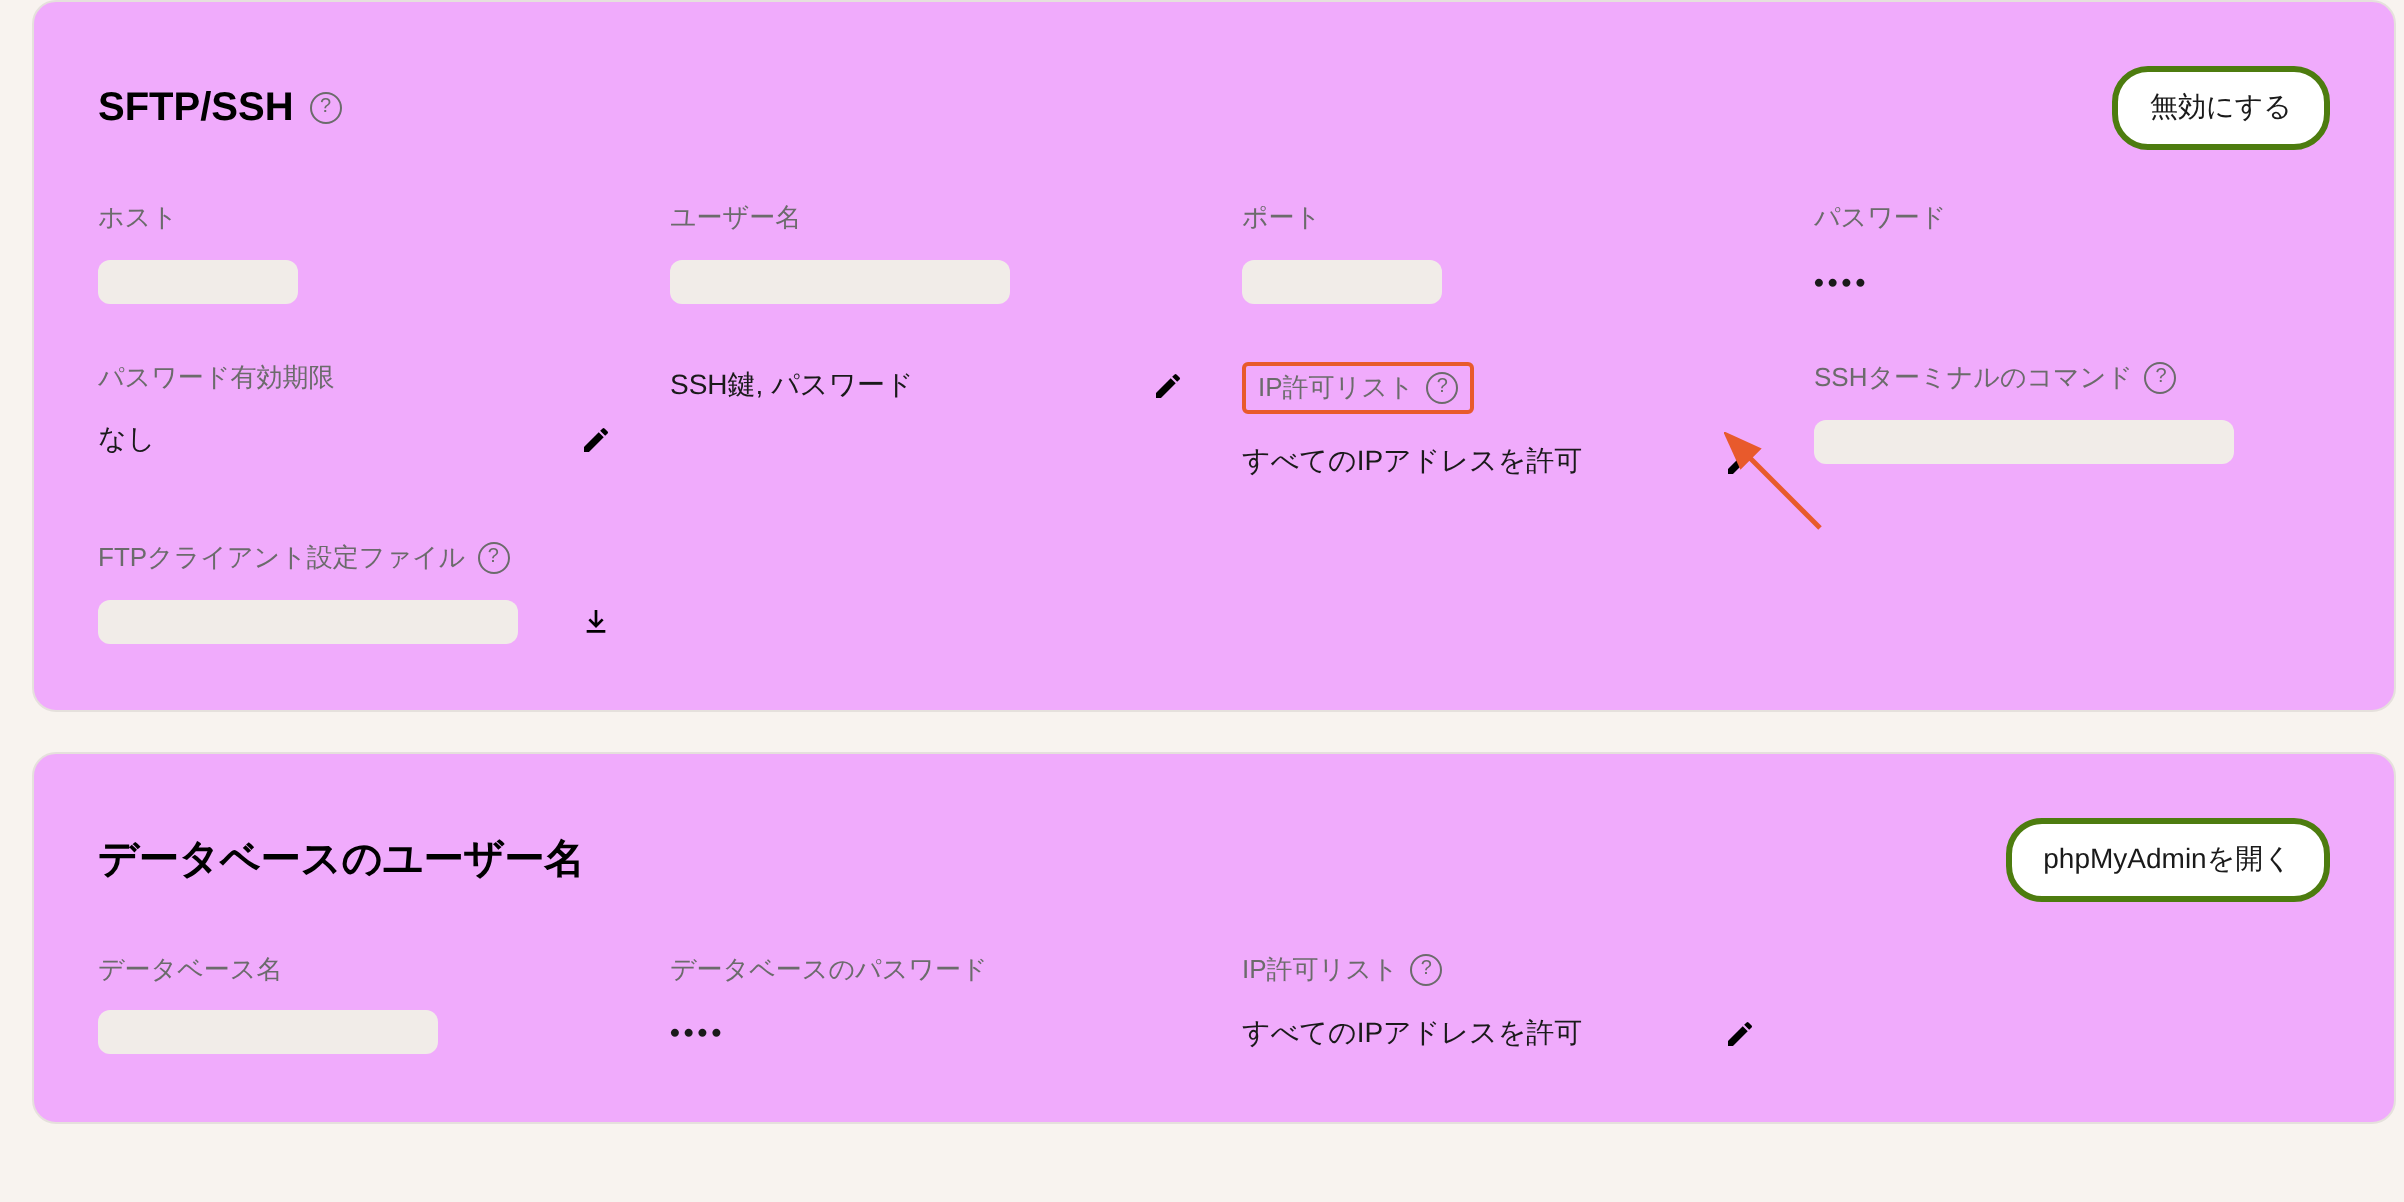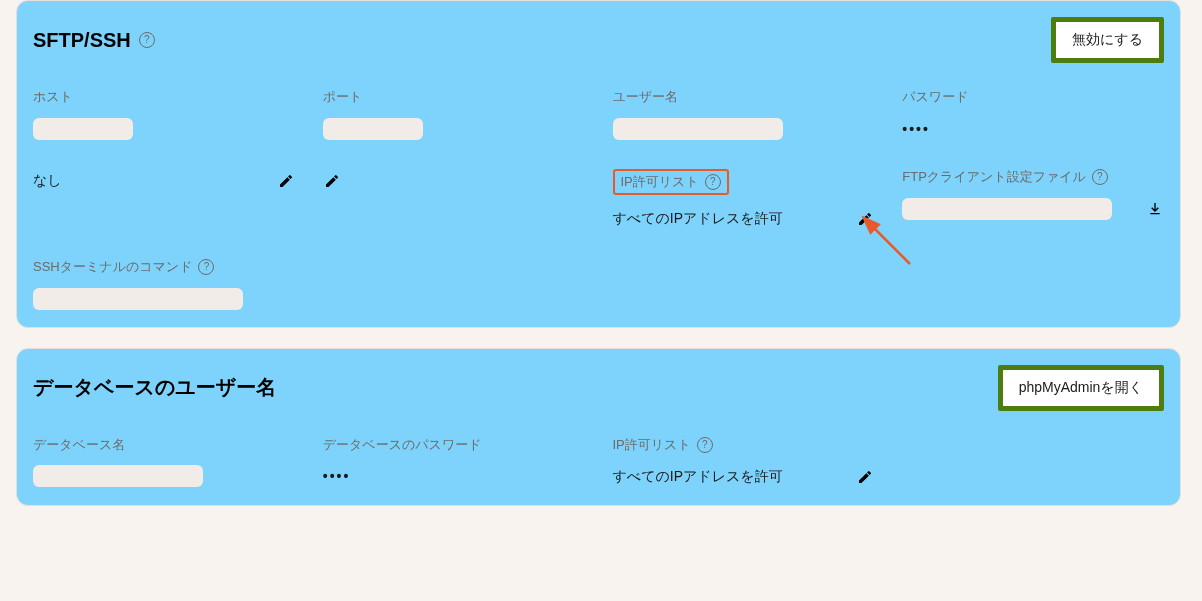--- a/index.html
+++ b/index.html
@@ -5,25 +5,25 @@
     * { margin: 0; padding: 0; box-sizing: border-box; }
     body {
       background: #f8f3ef;
       font-family: -apple-system, BlinkMacSystemFont, "Segoe UI", "Hiragino Sans", "Hiragino Kaku Gothic ProN", Meiryo, sans-serif;
       padding: 0;
       width: 1202px;
       font-size: 14px;
       color: #1a1a1a;
     }
     .card {
-      background: #7dd3fc;
+      background: #f0abfc;
       border: 1px solid #e5e0dc;
       border-radius: 12px;
-      padding: 16px;
-      margin: 0 21px 20px 16px;
+      padding: 32px;
+      margin: 0 4px 20px 16px;
     }
     .card:first-of-type { margin-top: 0; }
     .card-header {
       display: flex;
       justify-content: space-between;
       align-items: center;
       margin-bottom: 26px;
     }
     .card-title {
       font-size: 20px;
@@ -42,22 +42,22 @@
       border: 1.5px solid #6b6b6b;
       border-radius: 50%;
       font-size: 10px;
       color: #6b6b6b;
       font-weight: normal;
       line-height: 1;
     }
     .help-icon::before { content: "?"; }
     .btn {
       background: #fff;
-      border: 5px solid #4d7c0f;
-      border-radius: 2px;
+      border: 3px solid #4d7c0f;
+      border-radius: 18px;
       padding: 9px 16px;
       font-size: 14px;
       cursor: pointer;
       font-family: inherit;
       color: #1a1a1a;
     }
     .grid {
       display: grid;
       grid-template-columns: repeat(4, 1fr);
       column-gap: 30px;
@@ -128,50 +128,52 @@
 
   <div class="grid">
 
     <div class="field">
       <div class="field-label">ホスト</div>
       <div class="field-value">
           <div class="redacted short"></div>
         </div>
     </div>
     <div class="field">
+      <div class="field-label">ユーザー名</div>
+      <div class="field-value">
+          <div class="redacted med"></div>
+        </div>
+    </div>
+    <div class="field">
       <div class="field-label">ポート</div>
       <div class="field-value">
           <div class="redacted short"></div>
         </div>
     </div>
     <div class="field">
-      <div class="field-label">ユーザー名</div>
-      <div class="field-value">
-          <div class="redacted med"></div>
-        </div>
-    </div>
-    <div class="field">
       <div class="field-label">パスワード</div>
       <div class="field-value">
           <span class="dots text">••••</span>
         </div>
     </div>
 
     <div class="field">
+      <div class="field-label">パスワード有効期限</div>
       <div class="field-value">
         <span class="text">なし</span>
         <span class="edit-icon">
           <svg viewBox="0 0 24 24" width="16" height="16" fill="#000">
               <path d="M3 17.25V21h3.75L17.81 9.94l-3.75-3.75L3 17.25zM20.71 7.04a1 1 0 0 0 0-1.41l-2.34-2.34a1 1 0 0 0-1.41 0l-1.83 1.83 3.75 3.75 1.83-1.83z"></path>
             </svg>
         </span>
       </div>
     </div>
     <div class="field">
       <div class="field-value">
+        <span class="text">SSH鍵, パスワード</span>
         <span class="edit-icon">
           <svg viewBox="0 0 24 24" width="16" height="16" fill="#000">
               <path d="M3 17.25V21h3.75L17.81 9.94l-3.75-3.75L3 17.25zM20.71 7.04a1 1 0 0 0 0-1.41l-2.34-2.34a1 1 0 0 0-1.41 0l-1.83 1.83 3.75 3.75 1.83-1.83z"></path>
             </svg>
         </span>
       </div>
     </div>
     <div class="field">
       <div class="field-label highlighted">
         <span>IP許可リスト</span>
@@ -179,43 +181,43 @@
       </div>
       <div class="field-value">
         <span class="text">すべてのIPアドレスを許可</span>
         <span class="edit-icon">
           <svg viewBox="0 0 24 24" width="16" height="16" fill="#000">
               <path d="M3 17.25V21h3.75L17.81 9.94l-3.75-3.75L3 17.25zM20.71 7.04a1 1 0 0 0 0-1.41l-2.34-2.34a1 1 0 0 0-1.41 0l-1.83 1.83 3.75 3.75 1.83-1.83z"></path>
             </svg>
         </span>
       </div>
     </div>
+    <div class="field">
+      <div class="field-label">
+        <span>SSHターミナルのコマンド</span>
+        <span class="help-icon"></span>
+      </div>
+      <div class="field-value">
+          <div class="redacted wide"></div>
+        </div>
+    </div>
+
     <div class="field">
       <div class="field-label">
         <span>FTPクライアント設定ファイル</span>
         <span class="help-icon"></span>
       </div>
       <div class="field-value">
         <div class="redacted wide"></div>
         <span class="download-icon">
           <svg viewBox="0 0 24 24" width="16" height="16" fill="none" stroke="#000" stroke-width="2">
               <path d="M12 3v12M7 10l5 5 5-5M5 19h14"></path>
             </svg>
         </span>
       </div>
-    </div>
-
-    <div class="field">
-      <div class="field-label">
-        <span>SSHターミナルのコマンド</span>
-        <span class="help-icon"></span>
-      </div>
-      <div class="field-value">
-          <div class="redacted wide"></div>
-        </div>
     </div>
   </div>
 
   <svg class="arrow" style="left:845px; top:215px;" width="60" height="60">
     <defs>
       <marker id="ah" markerWidth="10" markerHeight="10" refX="2" refY="3" orient="auto">
         <path d="M0,0 L0,6 L8,3 z" fill="#e85a2c"></path>
       </marker>
     </defs>
     <line x1="48" y1="48" x2="10" y2="10" stroke="#e85a2c" stroke-width="2.5" marker-end="url(#ah)"></line>

